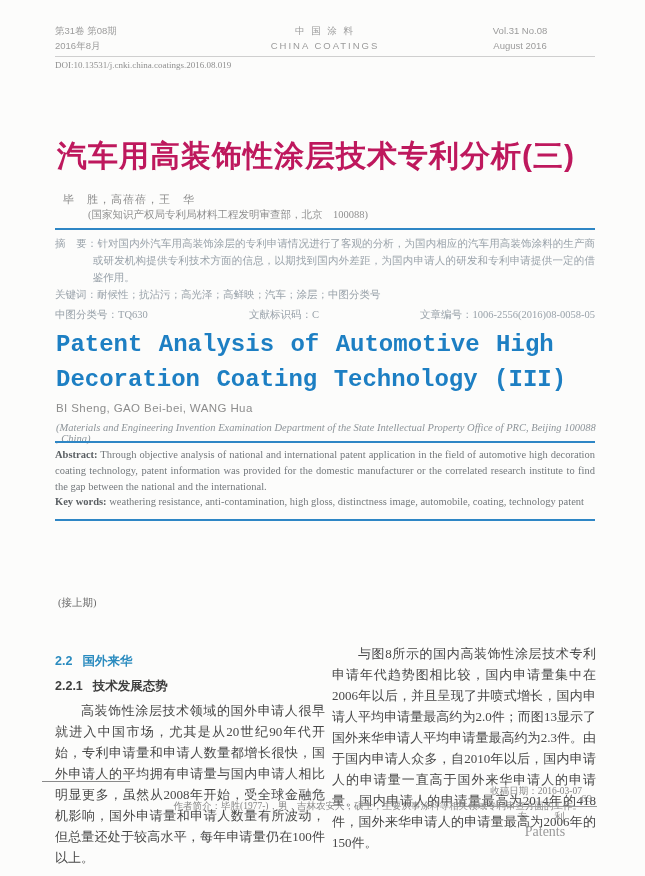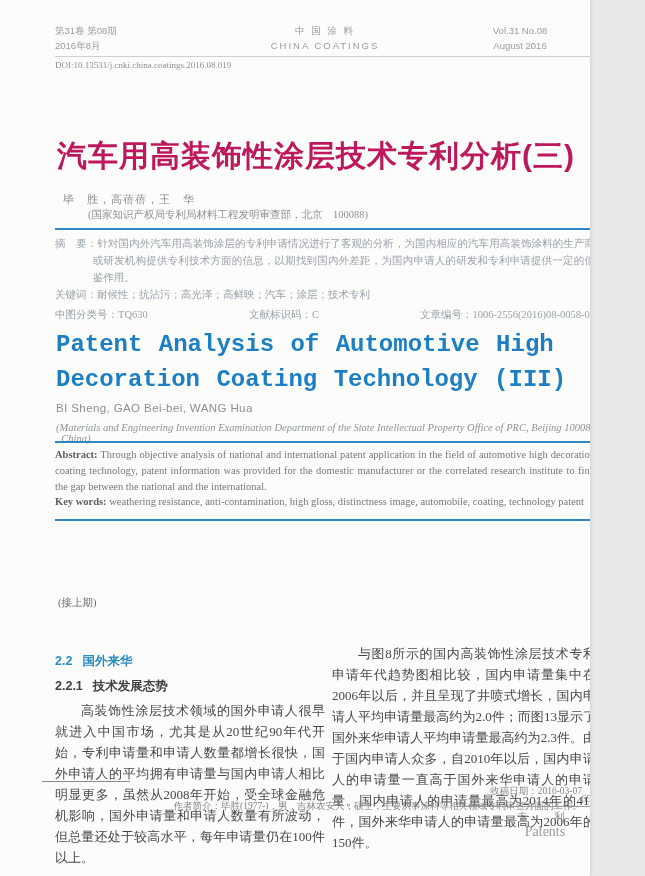--- a/index.html
+++ b/index.html
@@ -1,17 +1,17 @@
 <!DOCTYPE html>
 <html><head>
 <meta charset="utf-8">
 <style>
   html,body{margin:0;padding:0;background:#e8e8e8;}
   .page{
-    position:relative;width:590px;height:876px;background:#fcfcfb;
+    position:relative;width:645px;height:876px;background:#fcfcfb;
     font-family:"Liberation Serif","DejaVu Serif",serif;color:#444;
     overflow:hidden;box-shadow:0 0 4px rgba(0,0,0,.15);
   }
   .abs{position:absolute;}
   
   .journal-header{top:24px;left:55px;width:540px;display:flex;justify-content:space-between;
     font-size:9.5px;line-height:1.55;color:#9b9b9b;font-family:"Liberation Sans",sans-serif;}
   .jh-left{text-align:left;width:150px;}
   .jh-center{text-align:center;letter-spacing:2px;}
   .jh-right{text-align:center;width:150px;}
@@ -82,21 +82,21 @@
   <div class="abs header-rule"></div>
   <div class="abs doi-line">DOI:10.13531/j.cnki.china.coatings.2016.08.019</div>
 
   <div class="abs title-cn">汽车用高装饰性涂层技术专利分析(三)</div>
   <div class="abs authors-cn">毕　胜，高蓓蓓，王　华</div>
   <div class="abs affil-cn">(国家知识产权局专利局材料工程发明审查部，北京　100088)</div>
   <div class="abs rule-blue rb1"></div>
 
   <div class="abs abstract-cn">
     <p class="hang"><span>摘　要：</span><span>针对国内外汽车用高装饰涂层的专利申请情况进行了客观的分析，为国内相应的汽车用高装饰涂料的生产商或研发机构提供专利技术方面的信息，以期找到国内外差距，为国内申请人的研发和专利申请提供一定的借鉴作用。</span></p>
-    <div class="kw"><span>关键词：</span><span>耐候性；抗沾污；高光泽；高鲜映；汽车；涂层；技术专利</span></div>
+    <div class="kw"><span>关键词：</span><span>耐候性；抗沾污；高光泽；高鲜映；汽车；涂层；中图分类号</span></div>
     <div class="class-row">
       <span>中图分类号：TQ630</span>
       <span>文献标识码：C</span>
       <span>文章编号：1006-2556(2016)08-0058-05</span>
     </div>
   </div>
 
   <div class="abs title-en">Patent Analysis of Automotive High Decoration Coating Technology (III)</div>
   <div class="abs authors-en">BI Sheng, GAO Bei-bei, WANG Hua</div>
   <div class="abs affil-en">(Materials and Engineering Invention Examination Department of the State Intellectual Property Office of PRC, Beijing 100088 , China)</div>

